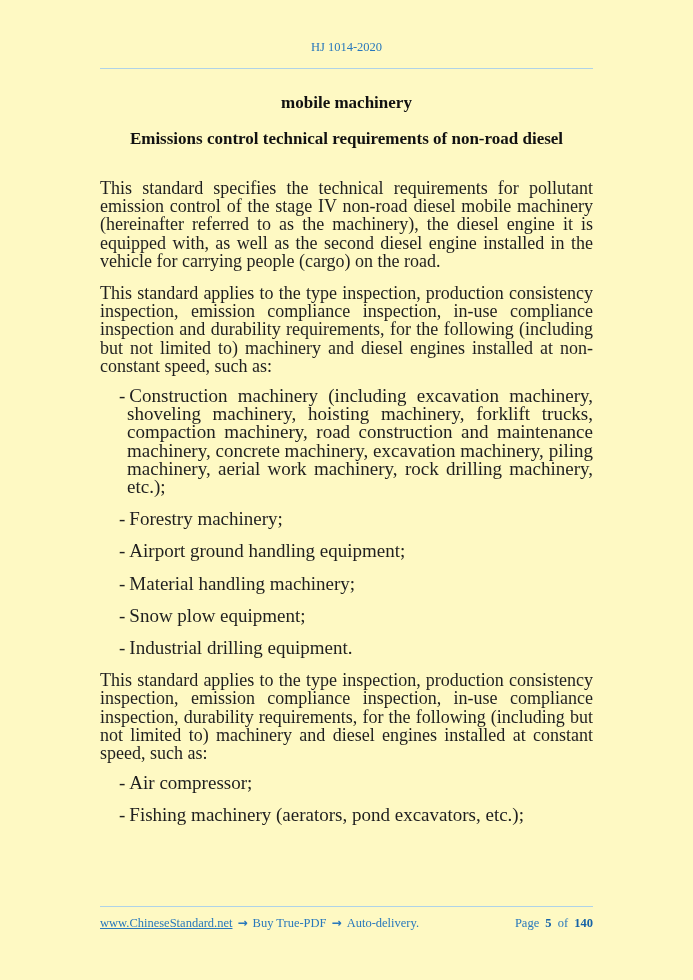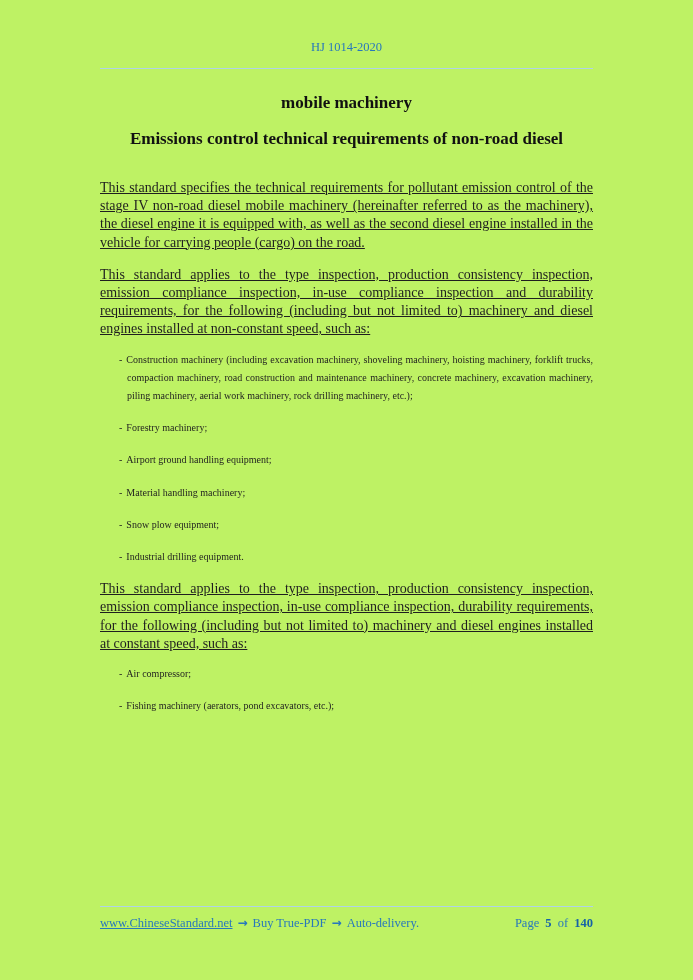--- a/index.html
+++ b/index.html
@@ -4,21 +4,21 @@
 <style>
   html, body {
     margin: 0;
     padding: 0;
     background: #ffffff;
   }
   .page {
     position: relative;
     width: 693px;
     height: 980px;
-    background: #bef264;
+    background: #fef9c3;
     font-family: "Liberation Serif", "DejaVu Serif", serif;
     color: #1f1f1f;
     overflow: hidden;
     box-sizing: border-box;
   }
   .content {
     padding: 0 100px;
   }
   .doc-header {
     padding-top: 40px;
@@ -43,37 +43,36 @@
   }
   .section-heading {
     margin-top: 72px;
     font-size: 16px;
     font-weight: bold;
     line-height: 20px;
     color: #111111;
   }
   .para {
     margin-top: 22px;
-    font-size: 14px;
+    font-size: 18px;
     line-height: 18.2px;
     text-align: justify;
-    text-decoration: underline;
   }
   .para + .para,
   .list + .para {
     margin-top: 14px;
   }
   .list {
     margin-top: 12px;
   }
   .list-item {
     margin-top: 14px;
     padding-left: 27px;
     text-indent: -8px;
-    font-size: 10px;
+    font-size: 19px;
     line-height: 18.2px;
     text-align: justify;
   }
   .list-item:first-child {
     margin-top: 0;
   }
   .list-marker {
     margin-right: 4px;
   }
   .doc-footer {

